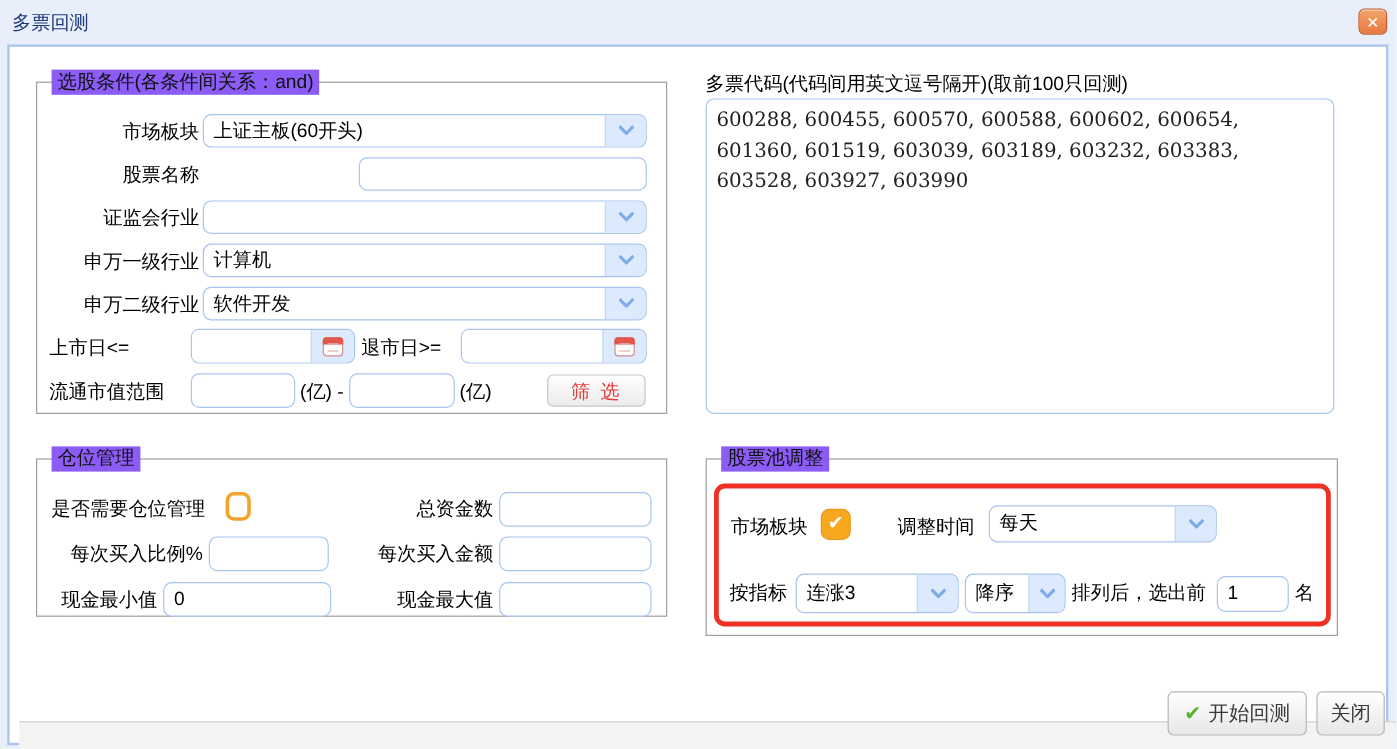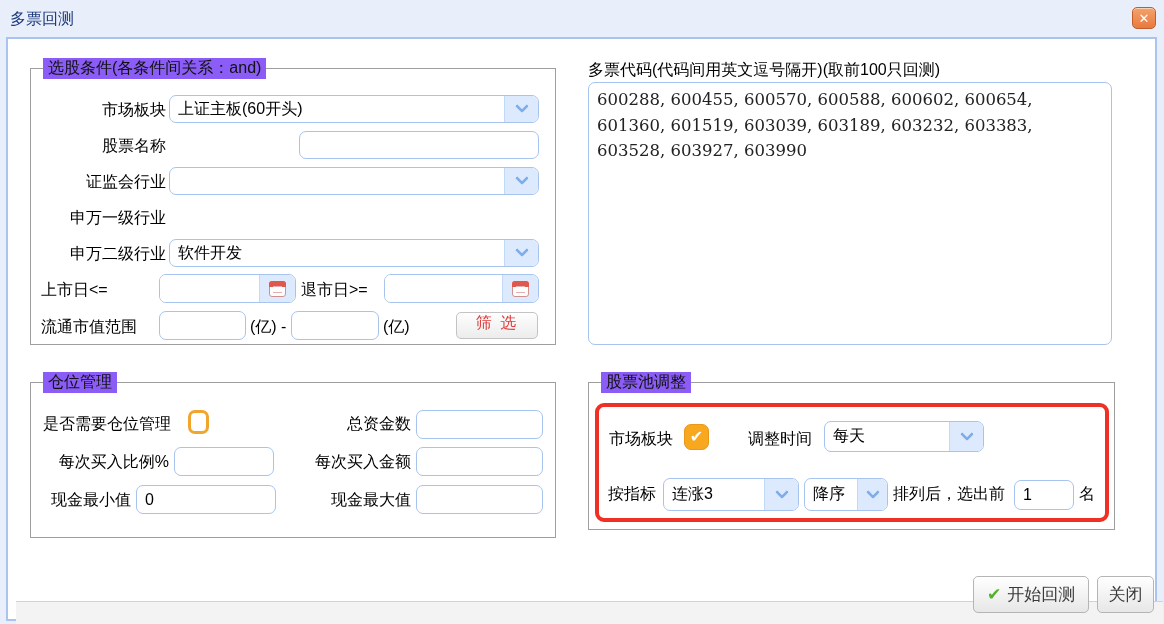--- a/index.html
+++ b/index.html
@@ -50,21 +50,21 @@
   .cal { position:relative; width:17px; height:16px; background:#fdfdfd;
     border:1px solid #d09090; border-radius:3px; }
   .cal::before { content:''; position:absolute; top:-1px; left:-1px; right:-1px; height:6px;
     background:#e2574c; border-radius:3px 3px 0 0; }
   .cal::after { content:''; position:absolute; left:3px; right:3px; bottom:3px; height:5px;
     border-top:1px solid #e0b0b0; border-bottom:1px solid #e0b0b0; }
 
   .btn-filter { position:absolute; left:425px; top:243px; width:82px; height:27px;
     background:linear-gradient(#fefefe,#ececec); border:1px solid #c3c3c3; border-radius:5px;
     color:#e23b3b; font-size:16px; letter-spacing:2px; cursor:pointer;
-    display:flex; align-items:flex-start; justify-content:center; }
+    display:flex; align-items:flex-end; justify-content:center; }
 
   .codes-label { position:absolute; left:588px; top:60px; font-size:16px; color:#000; white-space:nowrap; }
   .codes-area { position:absolute; left:588px; top:82px; width:524px; height:263px;
     border:1px solid #a6c4ee; border-radius:7px; resize:none; outline:none;
     font-family:"DejaVu Serif","Liberation Serif",serif; font-size:16.5px; line-height:1.55;
     color:#222; padding:4px 8px; }
 
   .checkbox { position:absolute; width:21px; height:24px; background:#fff;
     border:3px solid #f2a52c; border-radius:7px; cursor:pointer;
     display:flex; align-items:center; justify-content:center; }
@@ -111,20 +111,26 @@
 
     <span class="lbl lr" style="top:103px">证监会行业</span>
     <div class="sel" style="left:138px;top:98px;width:370px">
       <span class="sel-txt"></span>
       <span class="chev">
           <i></i>
         </span>
     </div>
 
     <span class="lbl lr" style="top:139px">申万一级行业</span>
+    <div class="sel" style="left:138px;top:134px;width:370px">
+      <span class="sel-txt">计算机</span>
+      <span class="chev">
+          <i></i>
+        </span>
+    </div>
 
     <span class="lbl lr" style="top:175px">申万二级行业</span>
     <div class="sel" style="left:138px;top:170px;width:370px">
       <span class="sel-txt">软件开发</span>
       <span class="chev">
           <i></i>
         </span>
     </div>
 
     <span class="lbl lr2" style="top:211px">上市日&lt;=</span>
@@ -148,21 +154,21 @@
     <input class="inp" style="left: 260px; top: 242px; width: 88px; height: 29px;" value="">
     <span class="lbl" style="left:352px;top:248px">(亿)</span>
     <div class="btn-filter">
       <span>筛 选</span>
     </div>
   </div>
 
   <div class="codes-label">多票代码(代码间用英文逗号隔开)(取前100只回测)</div>
   <textarea class="codes-area" spellcheck="false" style="">600288, 600455, 600570, 600588, 600602, 600654, 601360, 601519, 603039, 603189, 603232, 603383, 603528, 603927, 603990</textarea>
 
-  <div class="group" style="left:30px;top:382px;width:526px;height:156px">
+  <div class="group" style="left:30px;top:382px;width:526px;height:132px">
     <span class="legend">仓位管理</span>
 
     <span class="lbl" style="left:12px;top:31px">是否需要仓位管理</span>
     <div class="checkbox" style="left:157px;top:27px">
       
     </div>
     <span class="lbl" style="left:310px;top:31px;width:70px;text-align:right">总资金数</span>
     <input class="inp" style="left: 385px; top: 27px; width: 127px; height: 29px;" value="">
 
     <span class="lbl" style="left:12px;top:69px;width:126px;text-align:right">每次买入比例%</span>
@@ -178,21 +184,21 @@
 
   <div class="group" style="left:588px;top:382px;width:527px;height:148px">
     <span class="legend">股票池调整</span>
     <div class="red-rect"></div>
 
     <span class="lbl" style="left:20px;top:46px">市场板块</span>
     <div class="checkbox checked" style="left:95px;top:41px">
       <span class="check">✔</span>
     </div>
     <span class="lbl" style="left:159px;top:46px">调整时间</span>
-    <div class="sel" style="left:235px;top:38px;width:160px;height:31px">
+    <div class="sel" style="left:235px;top:38px;width:190px;height:31px">
       <span class="sel-txt">每天</span>
       <span class="chev">
           <i></i>
         </span>
     </div>
 
     <span class="lbl" style="left:19px;top:101px">按指标</span>
     <div class="sel" style="left:74px;top:95px;width:136px;height:33px">
       <span class="sel-txt">连涨3</span>
       <span class="chev">

